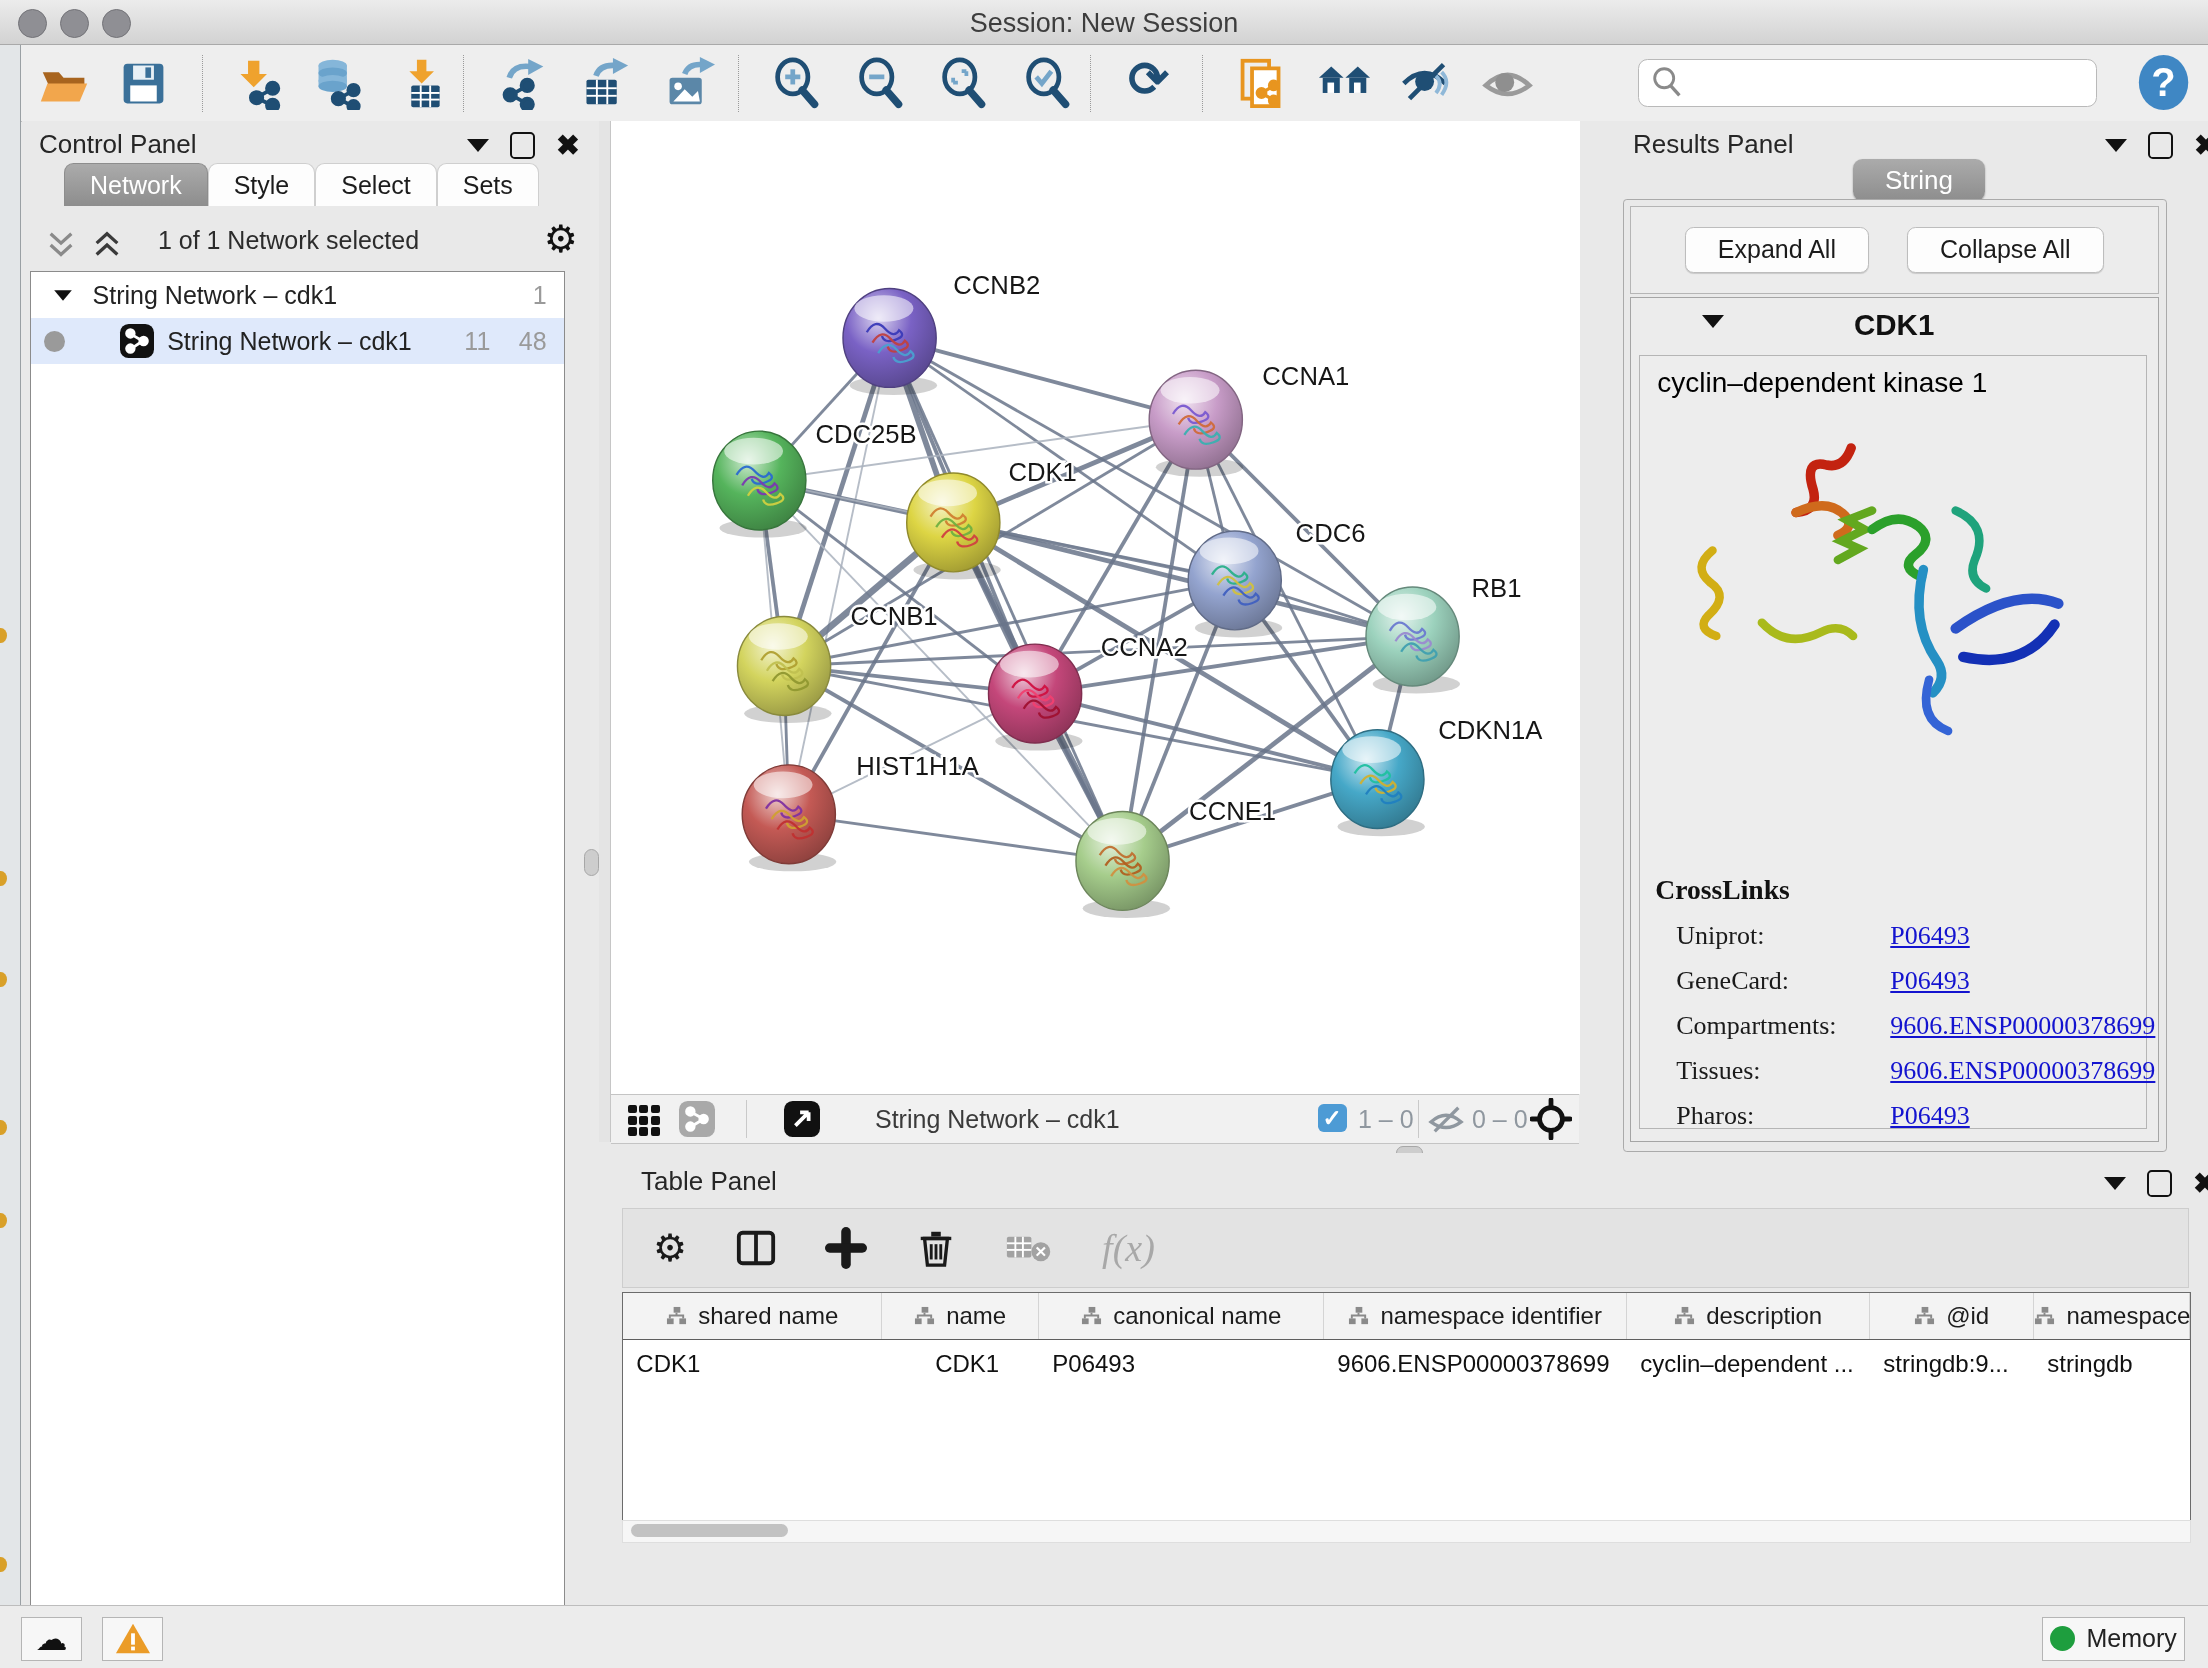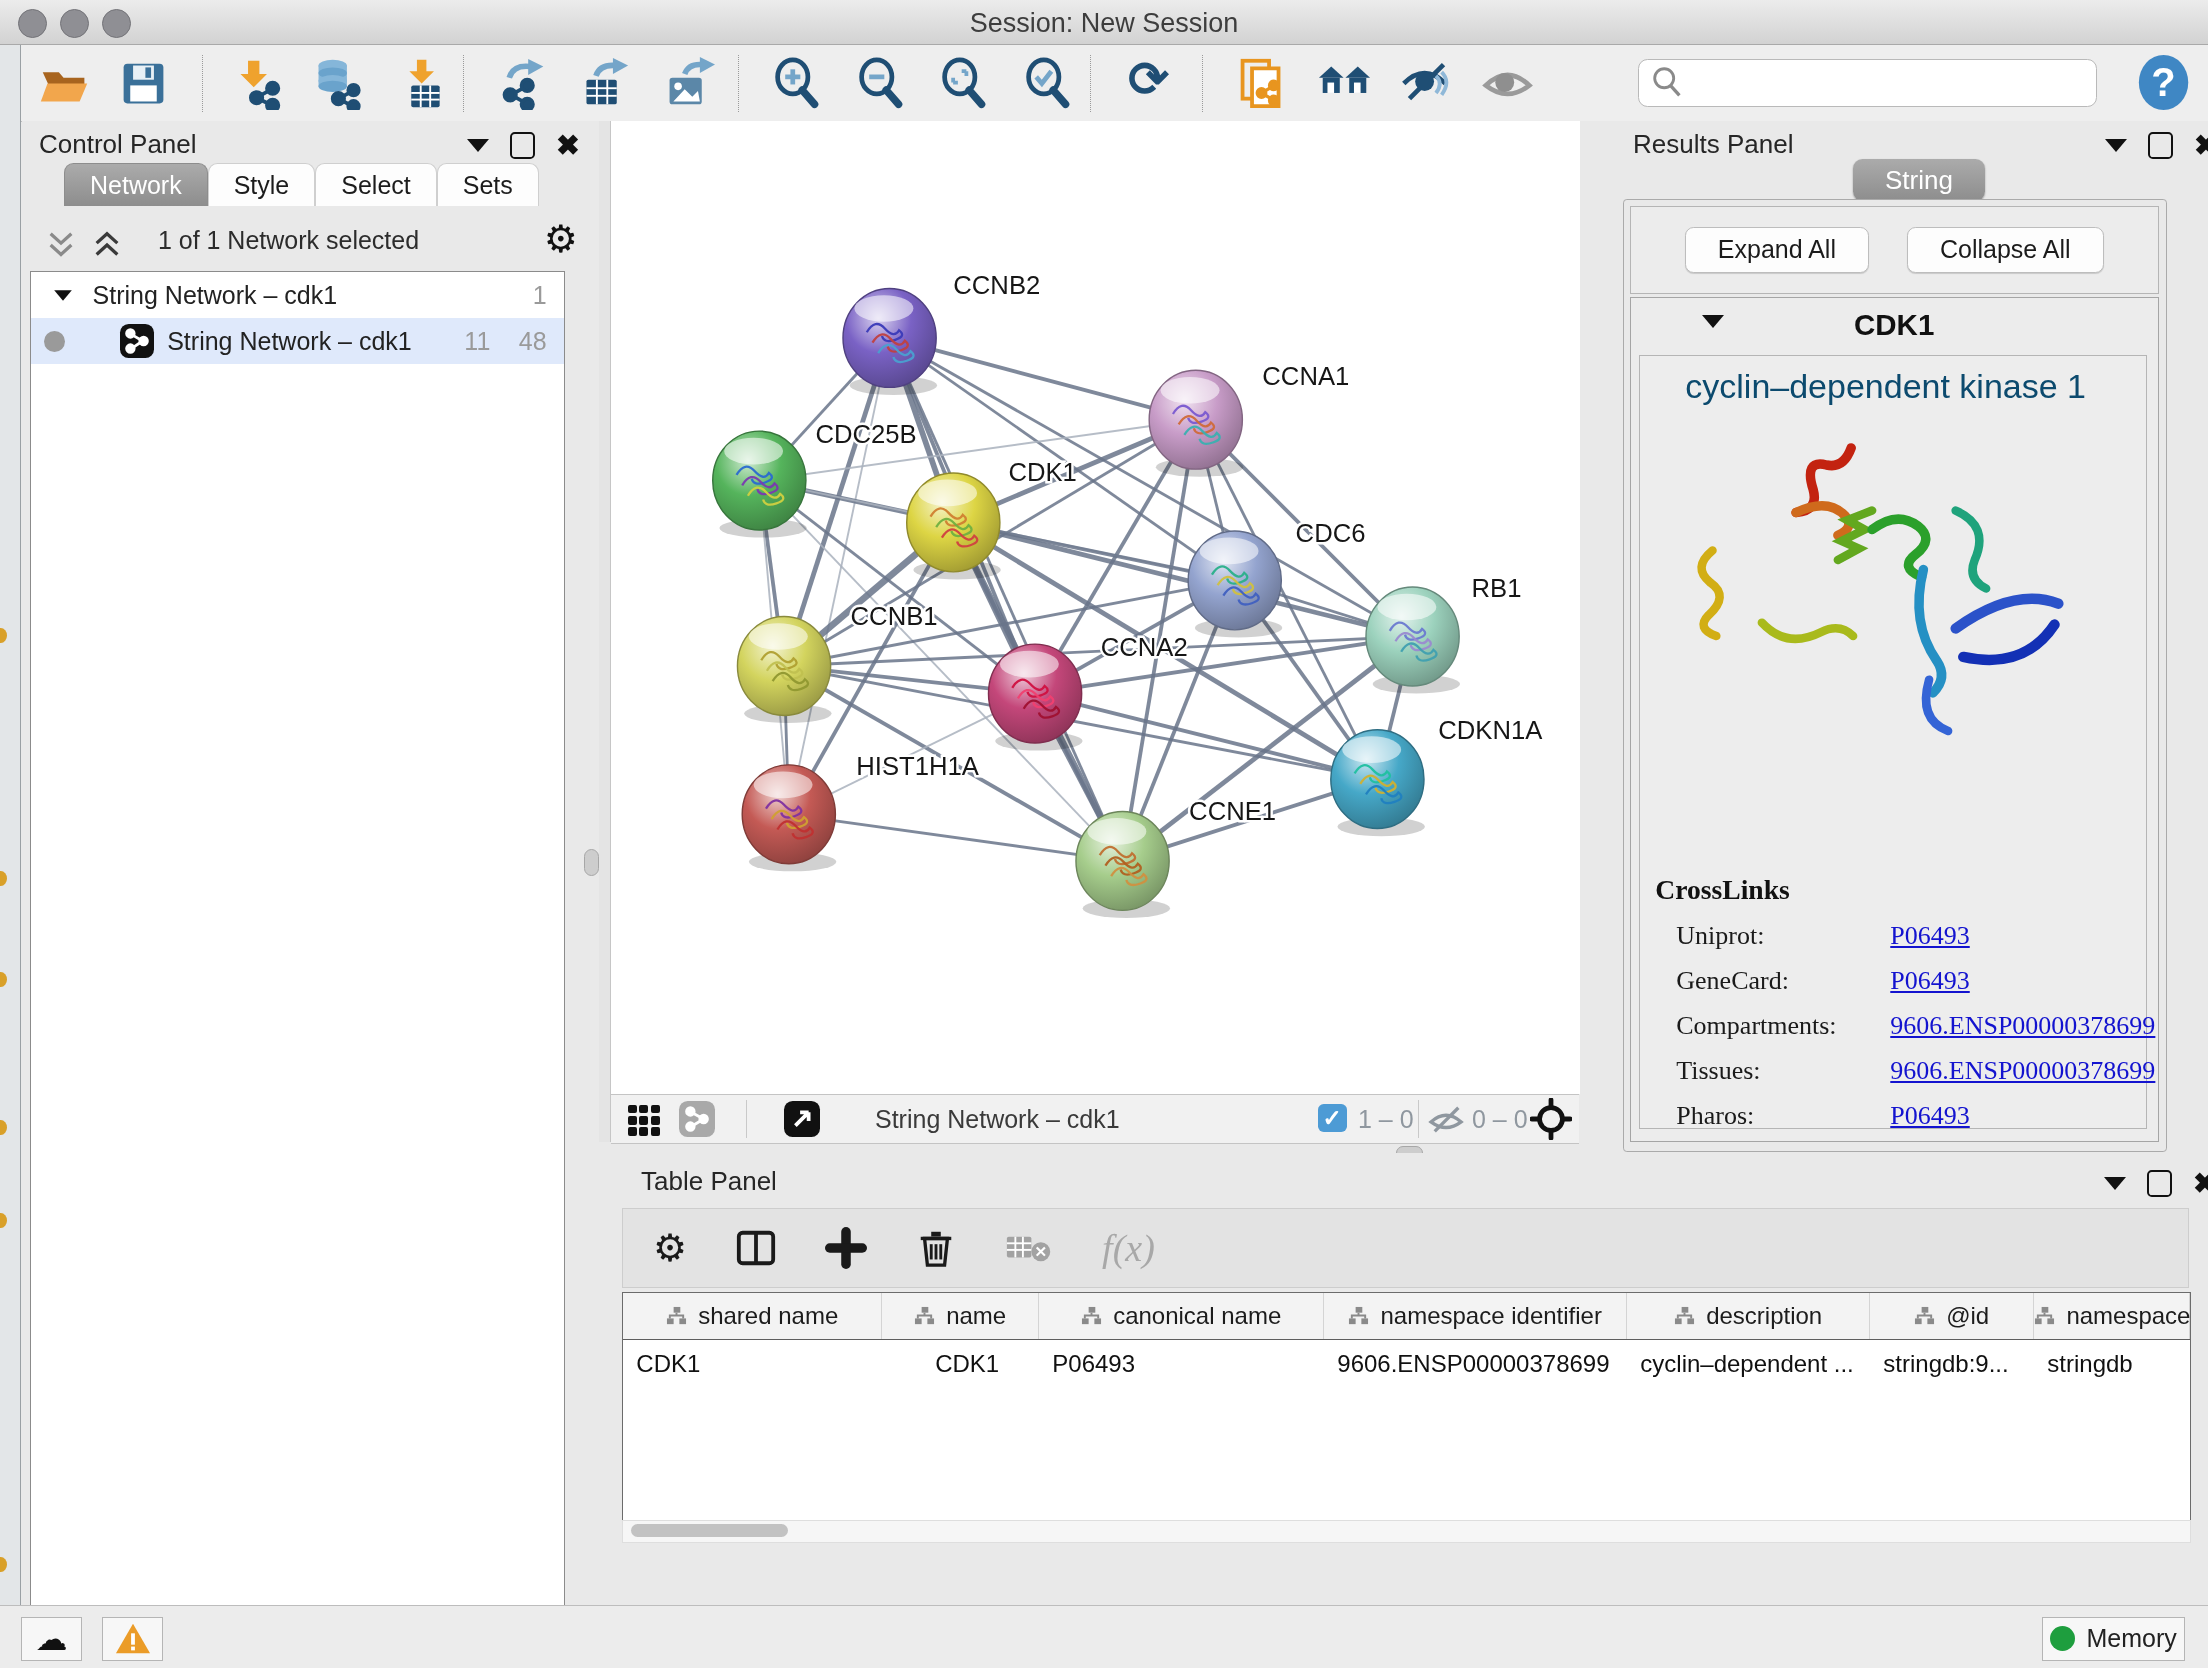--- a/index.html
+++ b/index.html
@@ -68,21 +68,21 @@
     border:1.9px solid #aaa;border-radius:3.8px;}
   #rp-buttons{position:absolute;left:5.7px;top:5.7px;width:527px;height:86px;border:1.9px solid #b5b5b5;
     background:#ececec;display:flex;align-items:center;justify-content:center;gap:38px;}
   .rp-btn{background:#fdfdfd;border:1.9px solid #bdbdbd;border-radius:8.6px;font-size:25px;
     padding:7.6px 32px;color:#1b1b1b;box-shadow:0 1px 1px rgba(0,0,0,.15);}
   #rp-content{position:absolute;left:5.7px;top:97px;width:527px;height:843px;border:1.9px solid #a5a5a5;
     background:#ececec;}
   #cdk1-head{position:absolute;left:0;top:0;width:100%;height:53px;}
   #cdk1-title{position:absolute;left:0;right:0;top:9.5px;text-align:center;font-size:29.5px;font-weight:bold;color:#111;}
   #rp-inner{position:absolute;left:8.6px;top:57px;width:506px;height:772px;border:1.9px solid #b5b5b5;background:#ededed;}
-  #cdk1-desc{position:absolute;left:17px;top:11.4px;font-size:34px;color:#0c4a6e;margin-left:28px;}
+  #cdk1-desc{position:absolute;left:17px;top:11.4px;font-size:28px;color:#000000;}
   #crosslinks{position:absolute;left:15px;top:518px;font-family:"Liberation Serif",serif;}
   #crosslinks .cl-title{font-size:27.6px;font-weight:bold;color:#111;}
   .cl-row{display:flex;margin-top:15px;font-size:26px;}
   .cl-label{width:214px;padding-left:21px;color:#1a1a1a;}
   .cl-link{color:#1313cf;text-decoration:underline;}
   
   #table-panel{left:601px;top:1153px;width:1607px;height:450px;background:#e9e9e9;}
   #tp-toolbar{position:absolute;left:21px;top:55px;width:1567px;height:80px;background:#e3e3e3;
     border:1px solid #cdcdcd;display:flex;align-items:center;gap:48px;padding-left:30px;box-sizing:border-box;}
   .tp-ico{font-size:38px;color:#1a1a1a;line-height:42px;}

